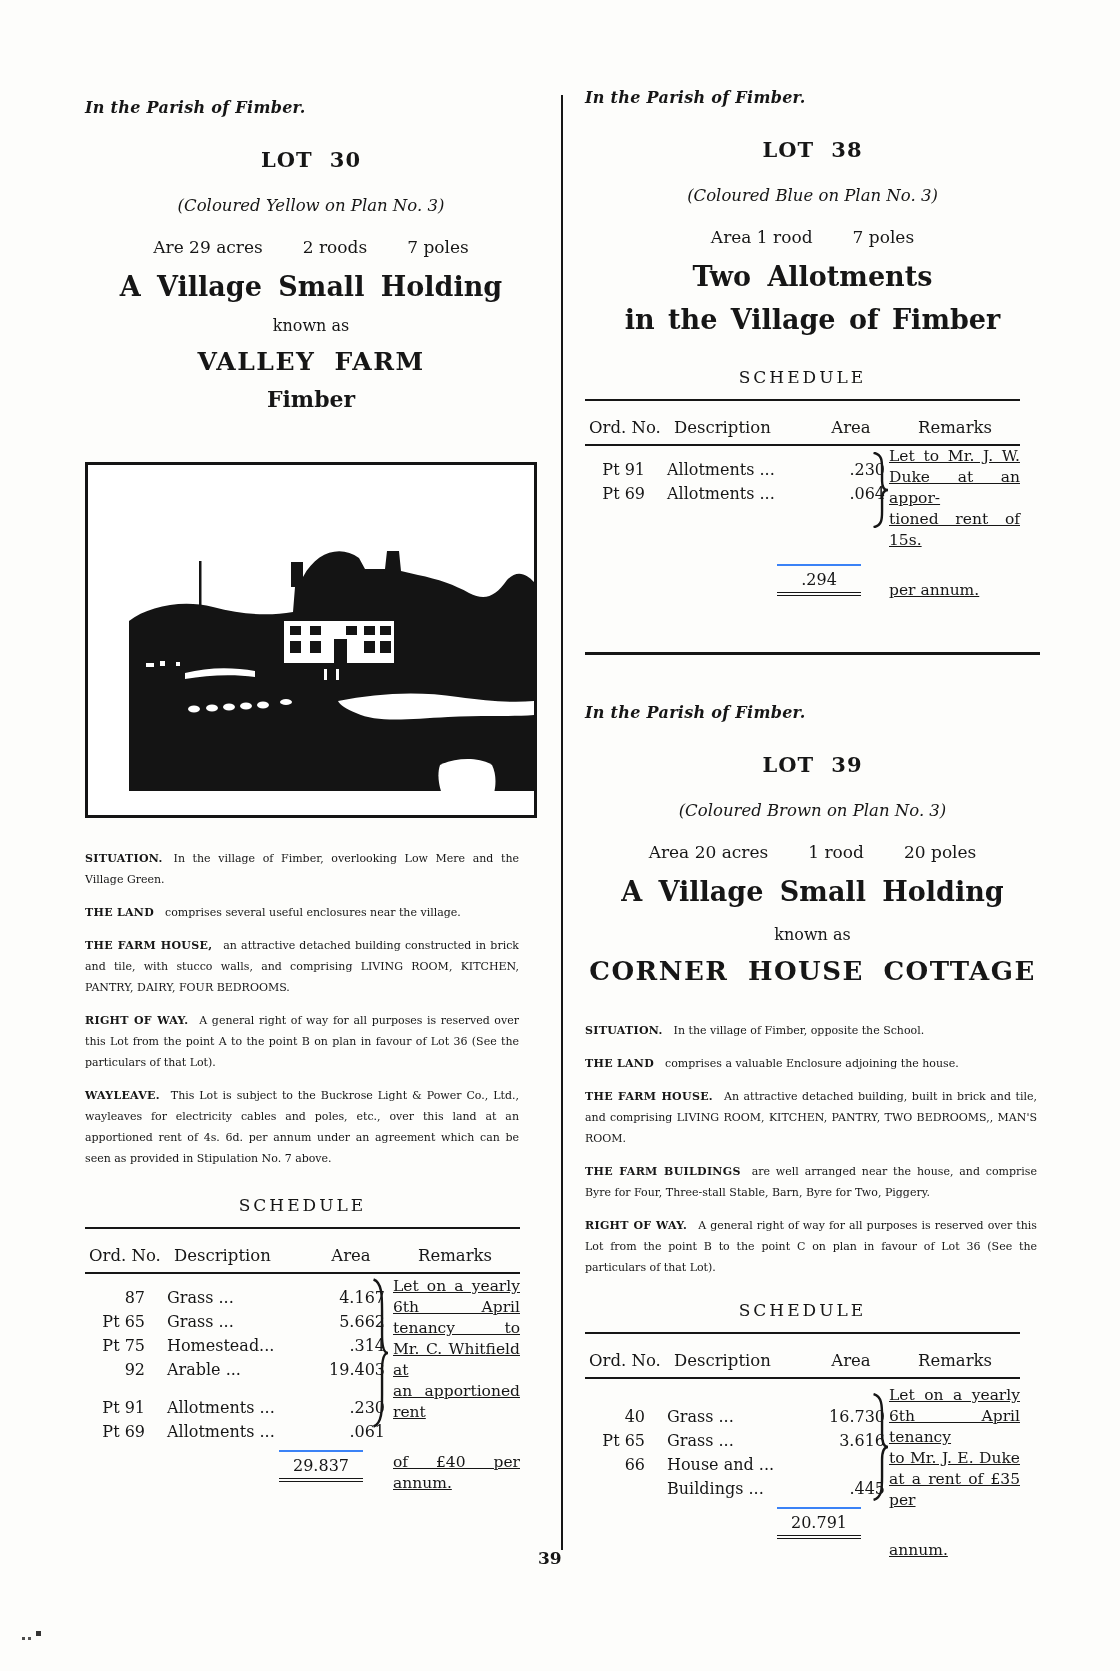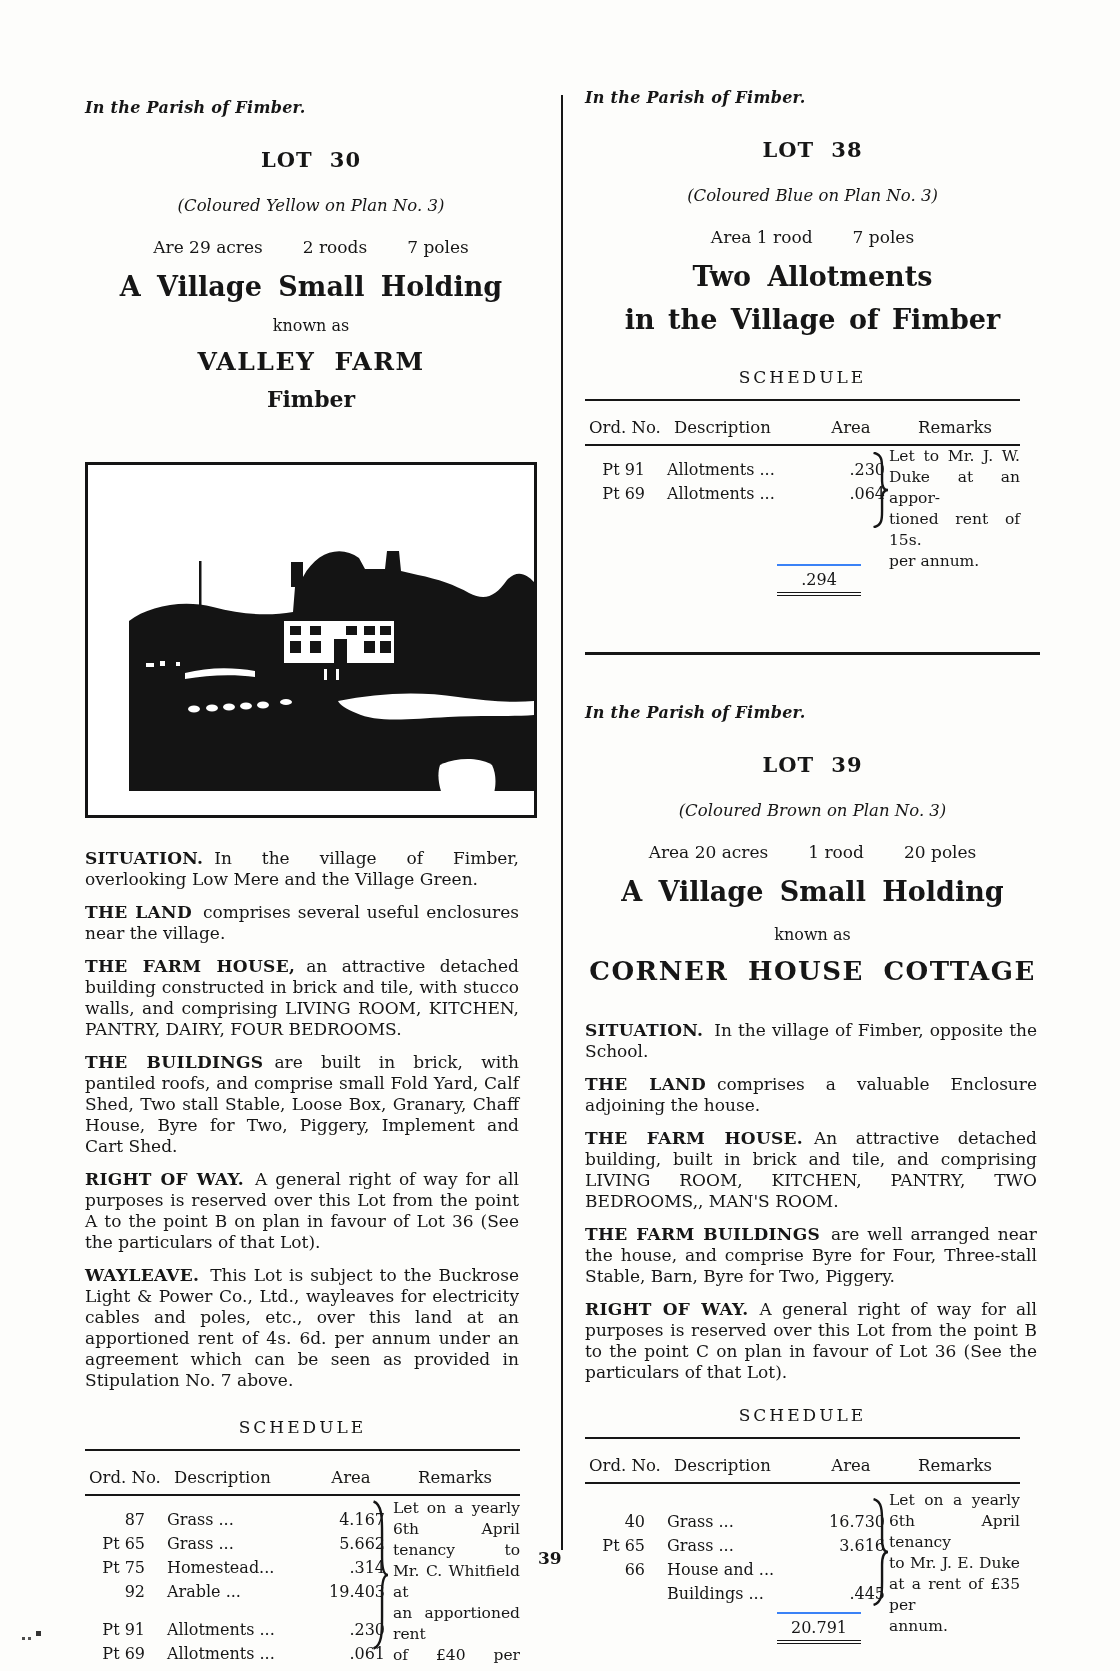--- a/index.html
+++ b/index.html
@@ -19,43 +19,43 @@
   .big{margin:14px 0 0;font-size:27px;font-weight:700;word-spacing:7px;}
   .knownas{margin:14px 0 0;font-size:16px;}
   .nameTitle{margin:12px 0 0;font-size:25px;font-weight:700;letter-spacing:1.5px;word-spacing:9px;}
   .place{margin:10px 0 0;font-size:22px;font-weight:700;}
   .sub38{margin:12px 0 0;font-size:27px;font-weight:700;word-spacing:4px;}
 
   figure.photo{margin:50px 0 0 0;width:446px;height:350px;border:3px solid #141414;background:#fff;}
   figure.photo svg{display:block;}
 
   .paras{width:434px;margin-top:30px;}
-  .para{margin:12px 0 0;font-size:17px;line-height:21px;text-align:justify;}
+  .para{margin:12px 0 0;font-size:11px;line-height:21px;text-align:justify;}
   .para .lead{font-weight:700;letter-spacing:.3px;margin-right:11px;}
 
   .sched{margin-top:26px;width:435px;}
   .schedhead{margin:0 0 12px;font-size:17px;letter-spacing:3px;font-weight:400;text-align:center;}
   .thead{display:flex;border-top:2px solid #161616;border-bottom:2px solid #161616;
          padding:7px 0;font-size:16.5px;align-items:baseline;}
   .h-ord{width:85px;padding-left:4px;}
   .h-desc{width:138px;}
   .h-area{width:78px;text-align:center;margin-top:10px;}
   .h-rem{flex:1;text-align:center;}
   .tbody{position:relative;padding:12px 0 4px;font-size:16px;line-height:24px;}
   .trow{display:flex;}
   .c-ord{width:60px;text-align:right;}
   .c-desc{width:142px;padding-left:22px;}
   .c-area{width:76px;text-align:right;}
   .rowgap{height:14px;}
   .brace{position:absolute;left:286px;width:17px;}
   .brace path{stroke:#161616;stroke-width:2.4;fill:none;vector-effect:non-scaling-stroke;}
-  .remark{position:absolute;left:308px;right:0;font-size:15.5px;line-height:21px;}
+  .remark{position:absolute;left:308px;right:0;font-size:15.5px;line-height:21px;text-decoration:underline;}
   .col-right .remark{left:304px;}
   .rl{text-align:justify;text-align-last:justify;}
-  .rl:last-child{text-align-last:left;}
+  .rl:last-child{text-align-last:left;margin-top:29px;}
   .total{width:84px;margin-left:194px;border-top:2px solid #3b82f6;border-bottom:4px double #161616;
          text-align:center;font-size:16px;padding:4px 0 3px;margin-top:2px;}
   .s38 .total,.s39 .total{margin-left:192px;}
 
   .rule{height:3px;background:#161616;border:0;margin:56px 0 0;width:455px;}
   .mt-parish2{margin-top:48px;}
   .page-number{position:absolute;left:538px;top:1548px;font-size:17px;font-weight:700;}
   .scan-artifact{position:absolute;left:22px;top:1637px;width:3px;height:3px;background:#4a4a4a;
                  box-shadow:6px 0 0 #555, 15px -5px 0 1px #333;}
 </style>
@@ -123,21 +123,20 @@
 
         <path fill="#ffffff" d="M352,300 C368,292 392,292 404,300 C410,312 408,330 400,342 L360,342 C352,328 348,312 352,300 Z"></path>
         <rect x="426" y="336" width="20" height="14" fill="#ffffff"></rect>
       </svg>
     </figure>
 
     <div class="paras">
       <p class="para"><span class="lead">SITUATION.</span><span>In the village of Fimber, overlooking Low Mere and the Village Green.</span></p>
       <p class="para"><span class="lead">THE LAND</span><span>comprises several useful enclosures near the village.</span></p>
       <p class="para"><span class="lead">THE FARM HOUSE,</span><span>an attractive detached building constructed in brick and tile, with stucco walls, and comprising LIVING ROOM, KITCHEN, PANTRY, DAIRY, FOUR BEDROOMS.</span></p>
-      <p class="para"><span class="lead">THE BUILDINGS</span><span>are built in brick, with pantiled roofs, and comprise small Fold Yard, Calf Shed, Two stall Stable, Loose Box, Granary, Chaff House, Byre for Two, Piggery, Implement and Cart Shed.</span></p>
       <p class="para"><span class="lead">RIGHT OF WAY.</span><span>A general right of way for all purposes is reserved over this Lot from the point A to the point B on plan in favour of Lot 36 (See the particulars of that Lot).</span></p>
       <p class="para"><span class="lead">WAYLEAVE.</span><span>This Lot is subject to the Buckrose Light &amp; Power Co., Ltd., wayleaves for electricity cables and poles, etc., over this land at an apportioned rent of 4s. 6d. per annum under an agreement which can be seen as provided in Stipulation No. 7 above.</span></p>
     </div>
 
     <div class="sched s37">
       <p class="schedhead">SCHEDULE</p>
       <div class="thead">
         <span class="h-ord">Ord. No.</span>
         <span class="h-desc">Description</span>
         <span class="h-area">Area</span>

